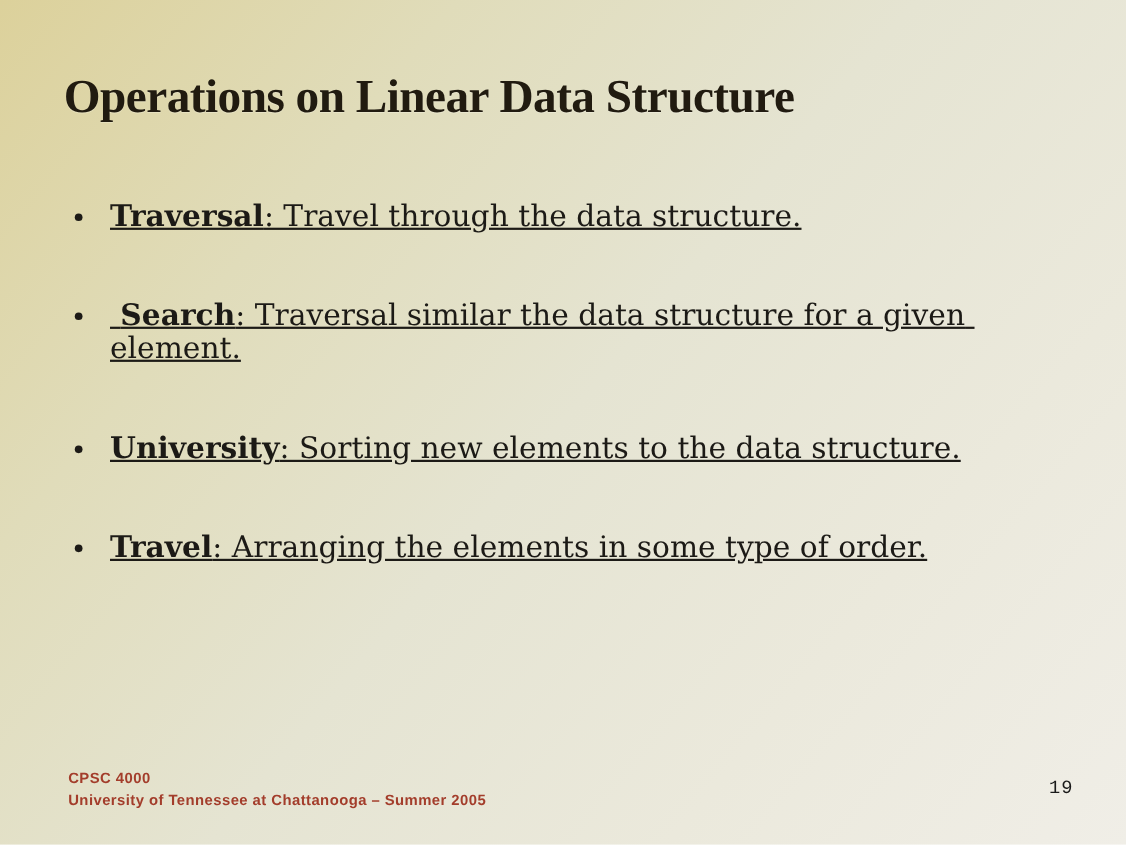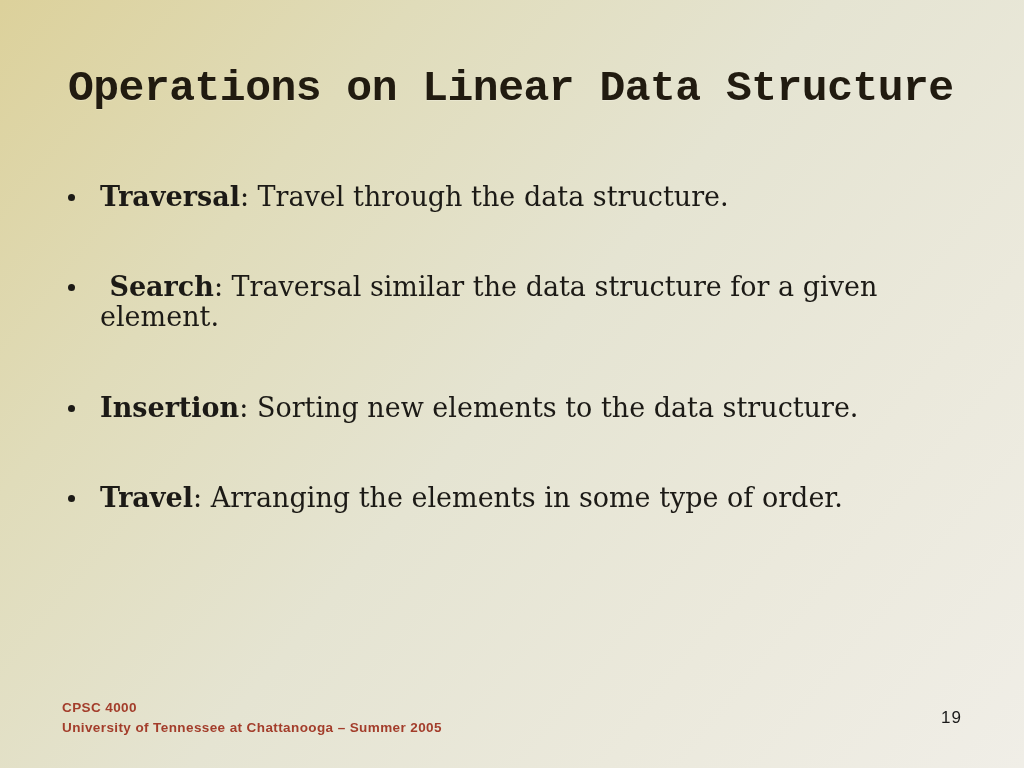--- a/index.html
+++ b/index.html
@@ -13,24 +13,24 @@
     background: linear-gradient(130deg,
       #dcd19b 0%,
       #e0dcba 25%,
       #e5e4d2 50%,
       #ebe9dc 75%,
       #f0eee7 100%);
   }
 
   .slide-title {
     position: absolute;
-    left: 68px;
+    left: 58px;
     top: 64px;
     width: 920px;
-    font-family: Liberation Mono, monospace;
+    font-family: Liberation Serif, serif;
     font-weight: bold;
     font-size: 43px;
     letter-spacing: -0.5px;
     color: #211b10;
     text-shadow: 0 1px 0 rgba(255,255,250,0.25);
   }
 
   .content {
     position: absolute;
     left: 60px;
@@ -39,20 +39,21 @@
     list-style: none;
   }
 
   .bullet-item {
     position: relative;
     padding-left: 40px;
     margin-bottom: 60px;
     font-size: 27px;
     line-height: 1.12;
     color: #1c1a16;
+    text-decoration: underline;
   }
 
   .bullet-dot {
     position: absolute;
     left: 8px;
     top: 12px;
     width: 7px;
     height: 7px;
     border-radius: 50%;
     background: #1c1a16;
@@ -71,23 +72,23 @@
     font-family: "Liberation Sans", sans-serif;
     font-size: 13.5px;
     font-weight: 600;
     line-height: 1.5;
     color: #a33d2b;
     letter-spacing: 0.4px;
   }
 
   .page-number {
     position: absolute;
-    right: 62px;
+    right: 48px;
     top: 708px;
-    font-family: Liberation Sans, sans-serif;
+    font-family: Liberation Mono, monospace;
     font-size: 17px;
     color: #1a1a1a;
     letter-spacing: 1px;
     margin-left: 42px;
   }
 </style>
 </head>
 <body>
 
 <div class="slide">
@@ -101,21 +102,21 @@
       <span class="bullet-term">Traversal</span><span class="bullet-rest">: Travel through the data structure.</span>
     </li>
 
     <li class="bullet-item">
       <span class="bullet-dot"></span>
       <span class="bullet-term"> Search</span><span class="bullet-rest">: Traversal similar the data structure for a given element.</span>
     </li>
 
     <li class="bullet-item">
       <span class="bullet-dot"></span>
-      <span class="bullet-term">Insertion</span><span class="bullet-rest">: Sorting new elements to the data structure.</span>
+      <span class="bullet-term">University</span><span class="bullet-rest">: Sorting new elements to the data structure.</span>
     </li>
 
 
     <li class="bullet-item">
       <span class="bullet-dot"></span>
       <span class="bullet-term">Travel</span><span class="bullet-rest">: Arranging the elements in some type of order.</span>
     </li>
 
 
   </ul>

